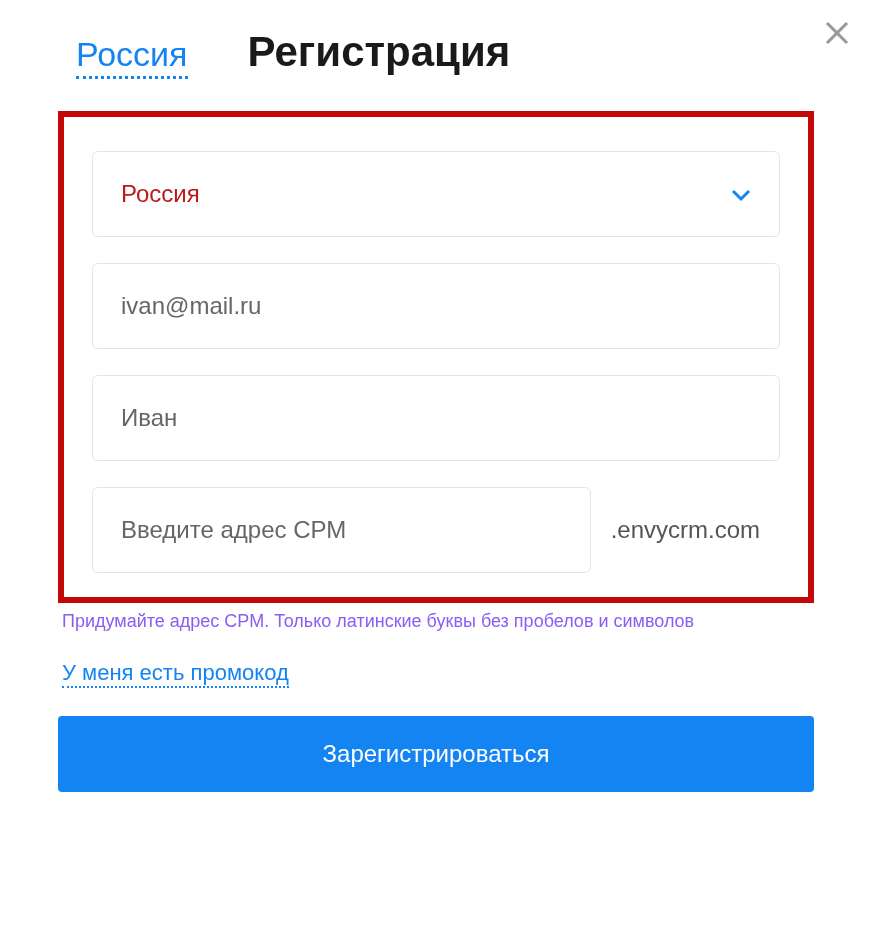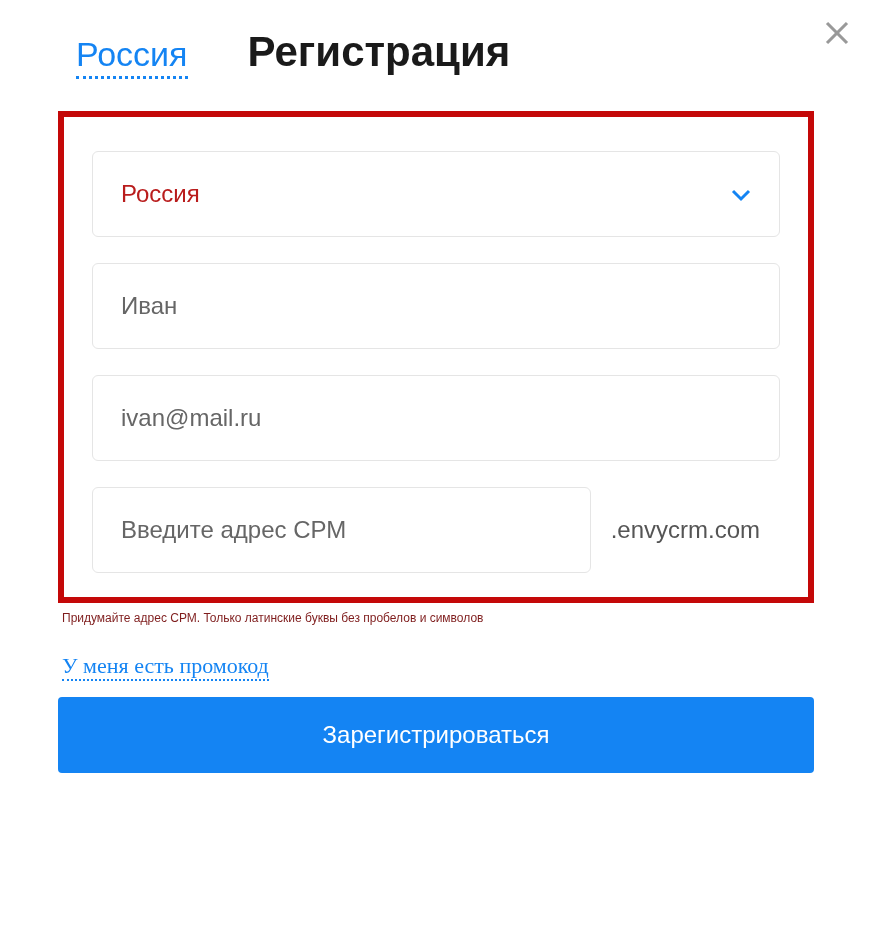--- a/index.html
+++ b/index.html
@@ -119,39 +119,38 @@
     .crm-suffix {
       padding: 28px 20px;
       font-size: 24px;
       color: #555;
       display: flex;
       align-items: center;
       white-space: nowrap;
       text-align: center;
     }
     .hint {
-      font-size: 12px;
-      color: #7f1d1d;
+      font-size: 18px;
+      color: #8b5cf6;
       margin-top: 8px;
       margin-left: 4px;
     }
     .promo-link {
       display: inline-block;
       font-size: 22px;
       color: #1484f3;
       border-bottom: 2px dotted #1484f3;
       margin-top: 28px;
       margin-left: 4px;
       cursor: pointer;
       text-decoration: none;
-      font-family: Liberation Serif, serif;
     }
     .submit-btn {
       width: 100%;
-      margin-top: 16px;
+      margin-top: 28px;
       background: #1484f3;
       color: #fff;
       border: none;
       border-radius: 4px;
       padding: 24px 0;
       font-size: 24px;
       cursor: pointer;
       text-align: center;
     }
   </style>
@@ -178,23 +177,23 @@
       <div class="select-field">
         <span>Россия</span>
         <span class="chevron">
           <svg viewBox="0 0 20 14">
             <polyline points="2,3 10,11 18,3" fill="none" stroke="#1484f3" stroke-width="3"></polyline>
           </svg>
         </span>
       </div>
     </div>
 
+    <input type="text" class="field" placeholder="ivan@mail.ru" style="">
+
     <input type="text" class="field" placeholder="Иван" style="">
-
-    <input type="text" class="field" placeholder="ivan@mail.ru" style="">
 
 
     <div class="crm-row">
       <input type="text" class="crm-input" placeholder="Введите адрес СРМ" style="">
       <span class="crm-suffix">.envycrm.com</span>
     </div>
 
   </div>
 
   <div class="hint">Придумайте адрес СРМ. Только латинские буквы без пробелов и символов</div>

